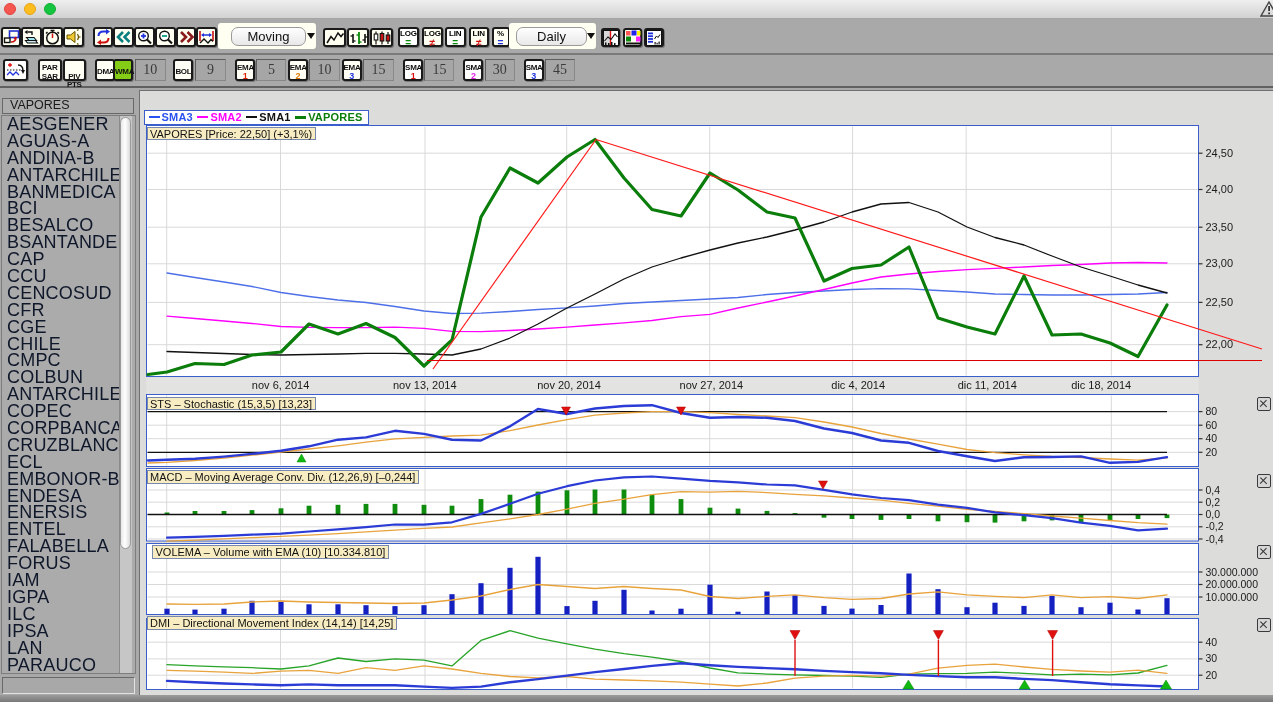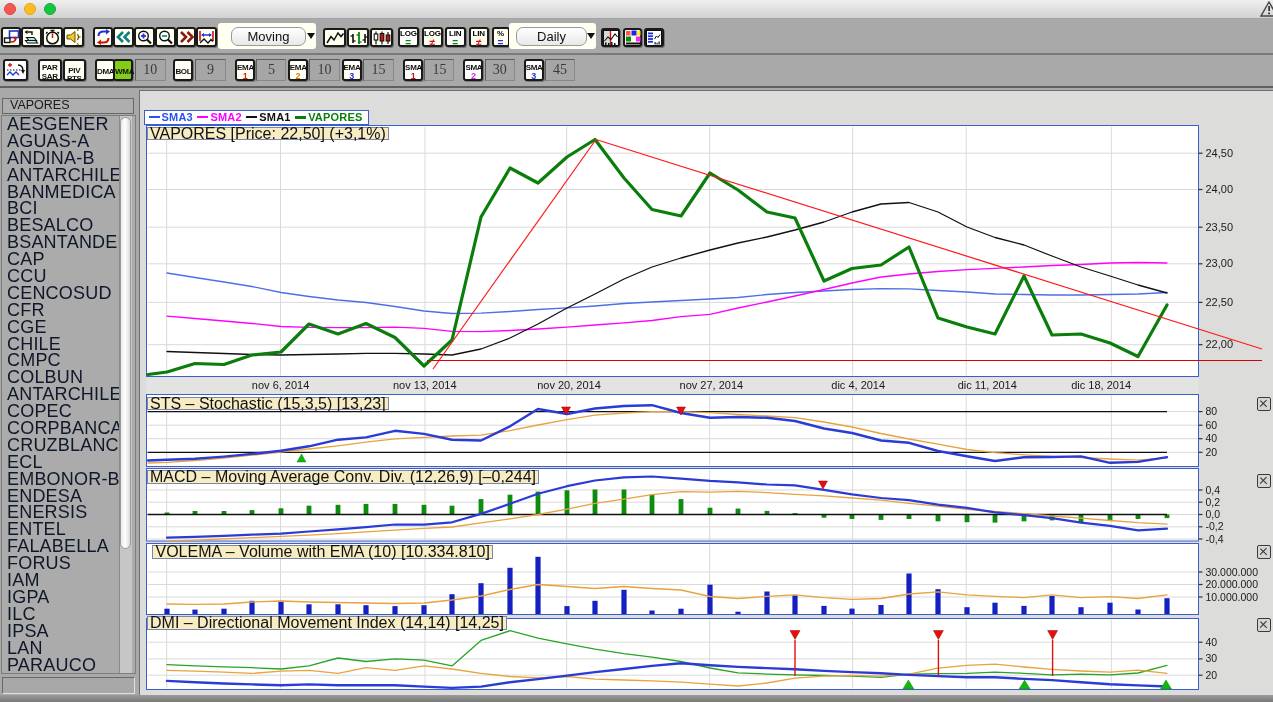--- a/index.html
+++ b/index.html
@@ -16,21 +16,21 @@
 .num{position:absolute;top:59px;height:22px;background:#a6a6a6;border:1px solid #5e5e5e;border-right-color:#888;border-bottom-color:#888;font-family:"Liberation Serif",serif;font-size:14px;color:#3a3a3a;text-align:center;line-height:20px}
 .sidebar{position:absolute;left:0;top:90px;width:138px;height:605px;background:#a9a9a9}
 .sbhead{position:absolute;left:2px;top:8px;width:132px;height:16px;background:#aeaeae;border:1.5px solid #686868;font-size:12.5px;color:#1a1a1a;line-height:13px;padding-left:7px}
 .sblist{position:absolute;left:1px;top:25px;width:135px;height:559px;background:#ababab;border:1px solid #7d7d7d;overflow:hidden}
 .sblist div{font-size:18px;color:#0f172a;height:16.9px;line-height:16.9px;padding-left:5px;white-space:nowrap;letter-spacing:0.2px}
 .sbstatus{position:absolute;left:2px;top:587px;width:133px;height:17px;background:#a8a8a8;border:1px solid #e2e2e2;border-top-color:#696969;border-left-color:#696969}
 .chart{position:absolute;left:139px;top:90px;width:1134px;height:605px;background:#dcdcdb;border-top:1.5px solid #6f6f6f;border-left:1.5px solid #6f6f6f}
 .legend{position:absolute;left:144px;top:110px;height:14.5px;background:#fff;border:1px solid #3a5fcd;display:flex;align-items:center;padding:0 5px 0 3.5px;font-size:11px;font-weight:bold;letter-spacing:0.2px}
 .legend span{display:flex;align-items:center;margin-right:4.5px;white-space:nowrap}
 .legend i{display:inline-block;width:11px;height:2px;margin-right:2px}
-.lbox{position:absolute;background:#f8edc2;border:1px solid #7788aa;font-size:16px;color:#111;line-height:12.5px;height:13.5px;padding:0 2.5px;white-space:nowrap}
+.lbox{position:absolute;background:#f8edc2;border:1px solid #7788aa;font-size:11px;color:#111;line-height:12.5px;height:13.5px;padding:0 2.5px;white-space:nowrap}
 .xbtn{position:absolute;left:1256.5px;width:14px;height:14px;background:#d6d6d6;border:1.5px solid #3a3a3a;border-radius:2px}
 .xbtn:before{content:"";position:absolute;left:1.2px;top:5px;width:8.5px;height:1.4px;background:#333;transform:rotate(45deg)}
 .xbtn:after{content:"";position:absolute;left:1.2px;top:5px;width:8.5px;height:1.4px;background:#333;transform:rotate(-45deg)}
 .bstrip{position:absolute;left:0;top:695px;width:1273px;height:7px;background:linear-gradient(#9c9c9c,#787878)}
 </style></head><body>
 <div class="titlebar">
     <div class="tl" style="left:4px;background:#f55650;border:1px solid #e3423c"></div>
     <div class="tl" style="left:23.7px;background:#fdbd20;border:1px solid #e6a414"></div>
     <div class="tl" style="left:44px;background:#16c53f;border:1px solid #12ad35"></div>
     <svg width="22" height="17" viewBox="0 0 22 17" style="position:absolute;right:-9px;top:1px">
@@ -218,21 +218,21 @@
       <path d="M2,14 L5,11 L8,14 L11,11 L14,14" fill="none" stroke="#2233dd" stroke-width="1.3"></path>
       <path d="M13,4 Q18,4 18,10" fill="none" stroke="#111" stroke-width="1.4"></path>
       <path d="M16,9 L20,9 L18,13 Z" fill="#111"></path>
     </svg>
   </div>
 <div class="b2" style="left:37.7px;width:24px;background:#fffff6">
     <div class="l" style="margin-top:2.5px">PAR</div>
     <div class="l" style="margin-top:1px">SAR</div>
   </div>
 <div class="b2" style="left:62.8px;width:23px;background:#fffff6">
-    <div class="l" style="margin-top:6px">PIV</div>
+    <div class="l" style="margin-top:12px">PIV</div>
     <div class="l" style="margin-top:0px">PTS</div>
   </div>
 <div class="b2" style="left:95px;width:20px;background:#fffff6">
     <div class="l" style="margin-top:7px">DMA</div>
   </div>
 <div class="b2" style="left:113.1px;width:20px;background:#84cc16">
     <div class="l" style="margin-top:7px">WMA</div>
   </div>
 <div class="num" style="left:134.5px;width:31.5px">10</div>
 <div class="b2" style="left:173.4px;width:20px;background:#fffff6">

